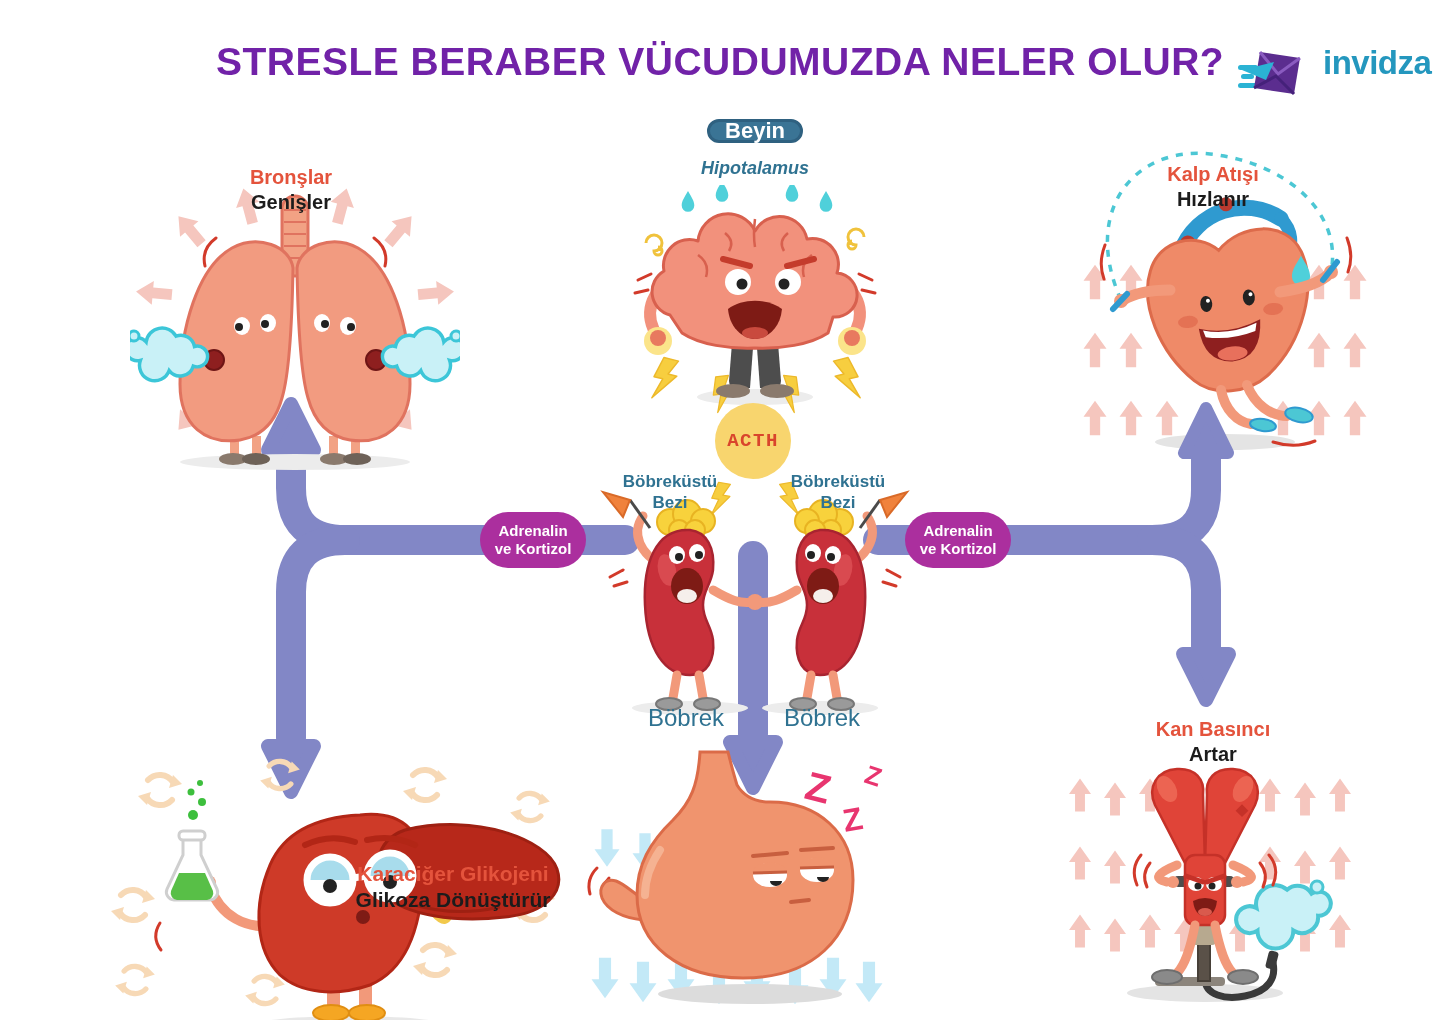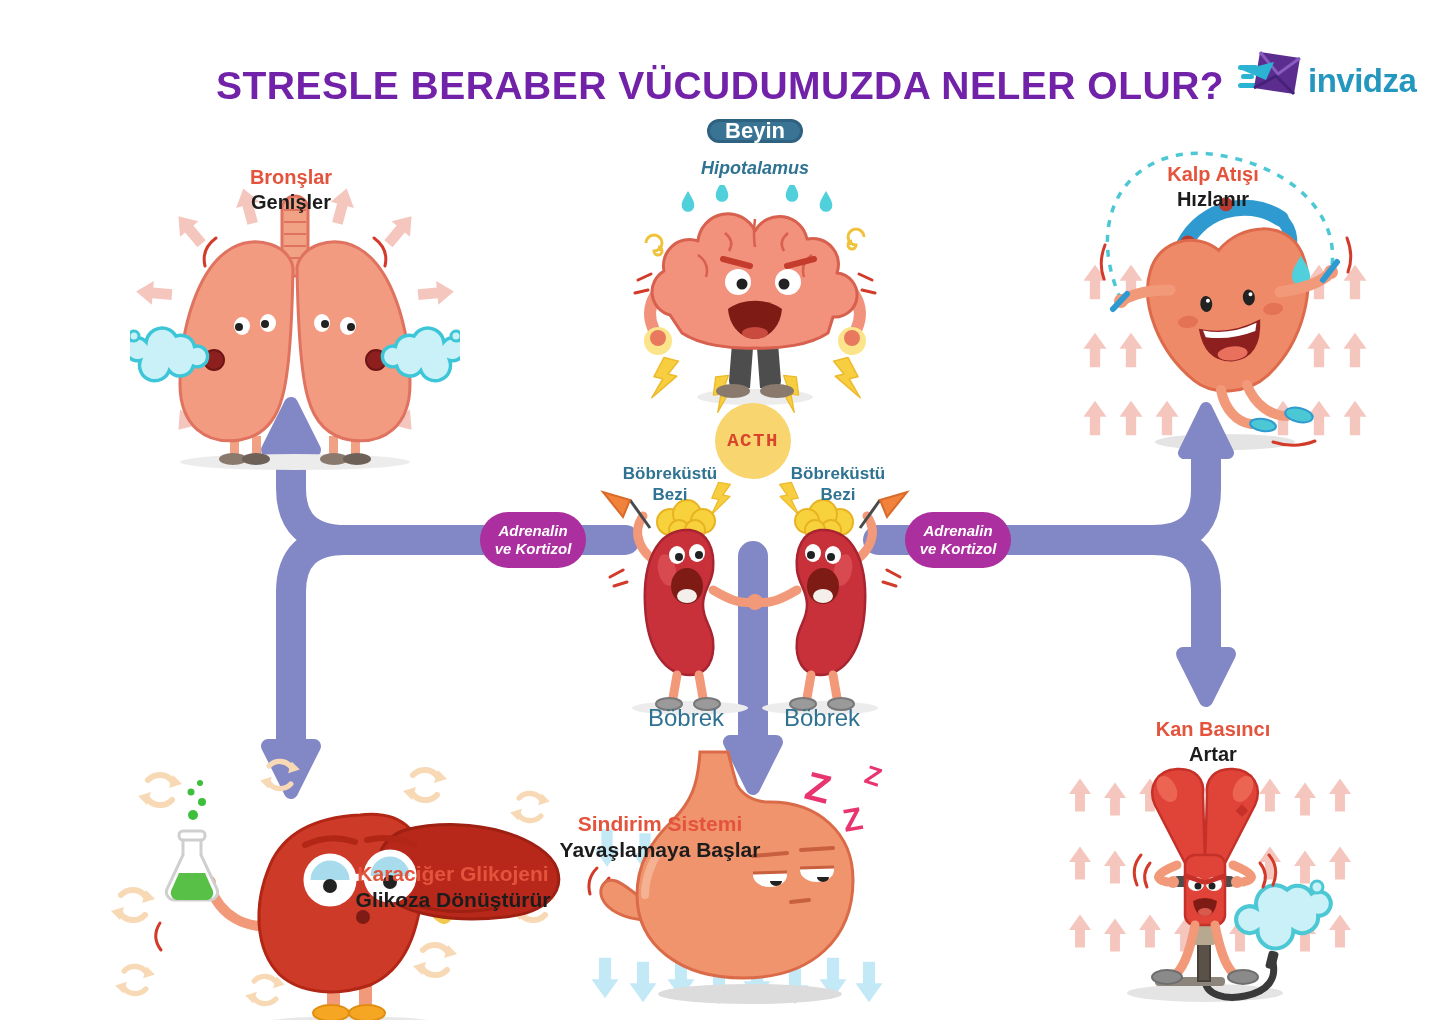--- a/index.html
+++ b/index.html
@@ -1,47 +1,47 @@
 <!DOCTYPE html>
 <html style="--title: #7122A8; --accent-red: #E4533C; --text-dark: #1C1C1C; --teal-label: #2F7291; --connector: #8287C6; --hormone-pill: #AB2F9E; --acth-bg: #F8D56E; --acth-text: #D9452C; --badge-bg: #3A7495; --logo-teal: #2497BE; --logo-purple: #5B2D8F;"><head>
 <meta charset="utf-8">
 <style>
   html,body{margin:0;padding:0;background:#fff;}
   .canvas{position:relative;width:1440px;height:1024px;background:#fff;overflow:hidden;
           font-family:"Liberation Sans","DejaVu Sans",sans-serif;}
   .page-title{position:absolute;left:50%;top:40px;transform:translateX(-50%);
-%;    white-space:nowrap;font-size:39px;font-weight:bold;letter-spacing:.5px;color:var(--title);margin-top:24px;}
-  .logo{position:absolute;left:1238px;top:44px;display:flex;align-items:flex-end;gap:6px;}
+%;    white-space:nowrap;font-size:39px;font-weight:bold;letter-spacing:.5px;color:var(--title);}
+  .logo{position:absolute;left:1238px;top:44px;display:flex;align-items:flex-start;gap:21px;}
   .logo-text{font-size:33px;font-weight:bold;color:var(--logo-teal);letter-spacing:-.5px;}
   svg{position:absolute;display:block;}
   .connectors{left:0;top:0;z-index:1;}
   .connectors .ln{stroke:var(--connector);}
   .connectors .ah{fill:var(--connector);stroke:var(--connector);}
   .organ{z-index:2;}
   .lbl2{position:absolute;transform:translateX(-50%);text-align:center;font-weight:bold;
         white-space:nowrap;z-index:3;line-height:25px;font-size:20px;}
   .lbl2 .t{display:block;color:var(--accent-red);}
   .lbl2 .s{display:block;color:var(--text-dark);}
   .lblTeal{position:absolute;transform:translateX(-50%);text-align:center;font-weight:bold;
-        white-space:nowrap;z-index:3;font-size:17px;line-height:21px;color:var(--teal-label);}
+        white-space:nowrap;z-index:3;font-size:17px;line-height:21px;color:var(--teal-label);margin-top:8px;}
   .kidney-label{position:absolute;transform:translateX(-50%);z-index:3;font-size:24px;
         font-weight:400;color:var(--teal-label);}
   .badge{position:absolute;left:707px;top:119px;width:96px;height:24px;z-index:3;
         background:var(--badge-bg);border:3px solid #2F6180;border-radius:22px;
         display:flex;align-items:center;justify-content:center;
         color:#fff;font-size:22px;font-weight:bold;box-sizing:border-box;}
   .hipo{position:absolute;left:755px;top:158px;transform:translateX(-50%);z-index:3;
         font-size:18px;font-weight:bold;color:var(--teal-label);font-style:italic;}
   .acth{position:absolute;left:715px;top:403px;width:76px;height:76px;border-radius:50%;
         background:var(--acth-bg);z-index:3;display:flex;align-items:center;justify-content:center;
         color:var(--acth-text);font-family:Liberation Mono, monospace;
         font-size:19px;font-weight:bold;letter-spacing:1.5px;}
   .pill{position:absolute;width:106px;height:56px;border-radius:28px;z-index:3;
         background:var(--hormone-pill);display:flex;flex-direction:column;align-items:center;
-        justify-content:center;color:#fff;font-size:15px;font-weight:bold;line-height:18px;font-style:italic;}
+        justify-content:center;color:#fff;font-size:15px;font-weight:bold;line-height:18px;}
 </style>
 </head>
 <body>
 
 <div class="canvas">
 
   <svg width="0" height="0">
     <defs>
       <path id="arrUp" d="M0,-15 L10,-1 L4.5,-1 L4.5,15 L-4.5,15 L-4.5,-1 L-10,-1 Z"></path>
       <g id="boltG" fill="#F7CE3F" stroke="#EDB92A" stroke-width="1.5" stroke-linejoin="round">
@@ -508,24 +508,20 @@
   <div class="lbl2" style="left:1213px;top:162px">
     <span class="t">Kalp Atışı</span>
     <span class="s">Hızlanır</span>
   </div>
 
   <div class="lbl2" style="left:453px;top:861px;font-size:21px;line-height:26px">
     <span class="t">Karaciğer Glikojeni</span>
     <span class="s">Glikoza Dönüştürür</span>
   </div>
 
-  <div class="lbl2" style="left:660px;top:811px;font-size:21px;line-height:26px">
-    <span class="t">Sindirim Sistemi</span>
-    <span class="s">Yavaşlamaya Başlar</span>
-  </div>
 
   <div class="lbl2" style="left:1213px;top:717px">
     <span class="t">Kan Basıncı</span>
     <span class="s">Artar</span>
   </div>
 
   <div class="badge">Beyin</div>
   <div class="hipo">Hipotalamus</div>
   <div class="acth">ACTH</div>
 

